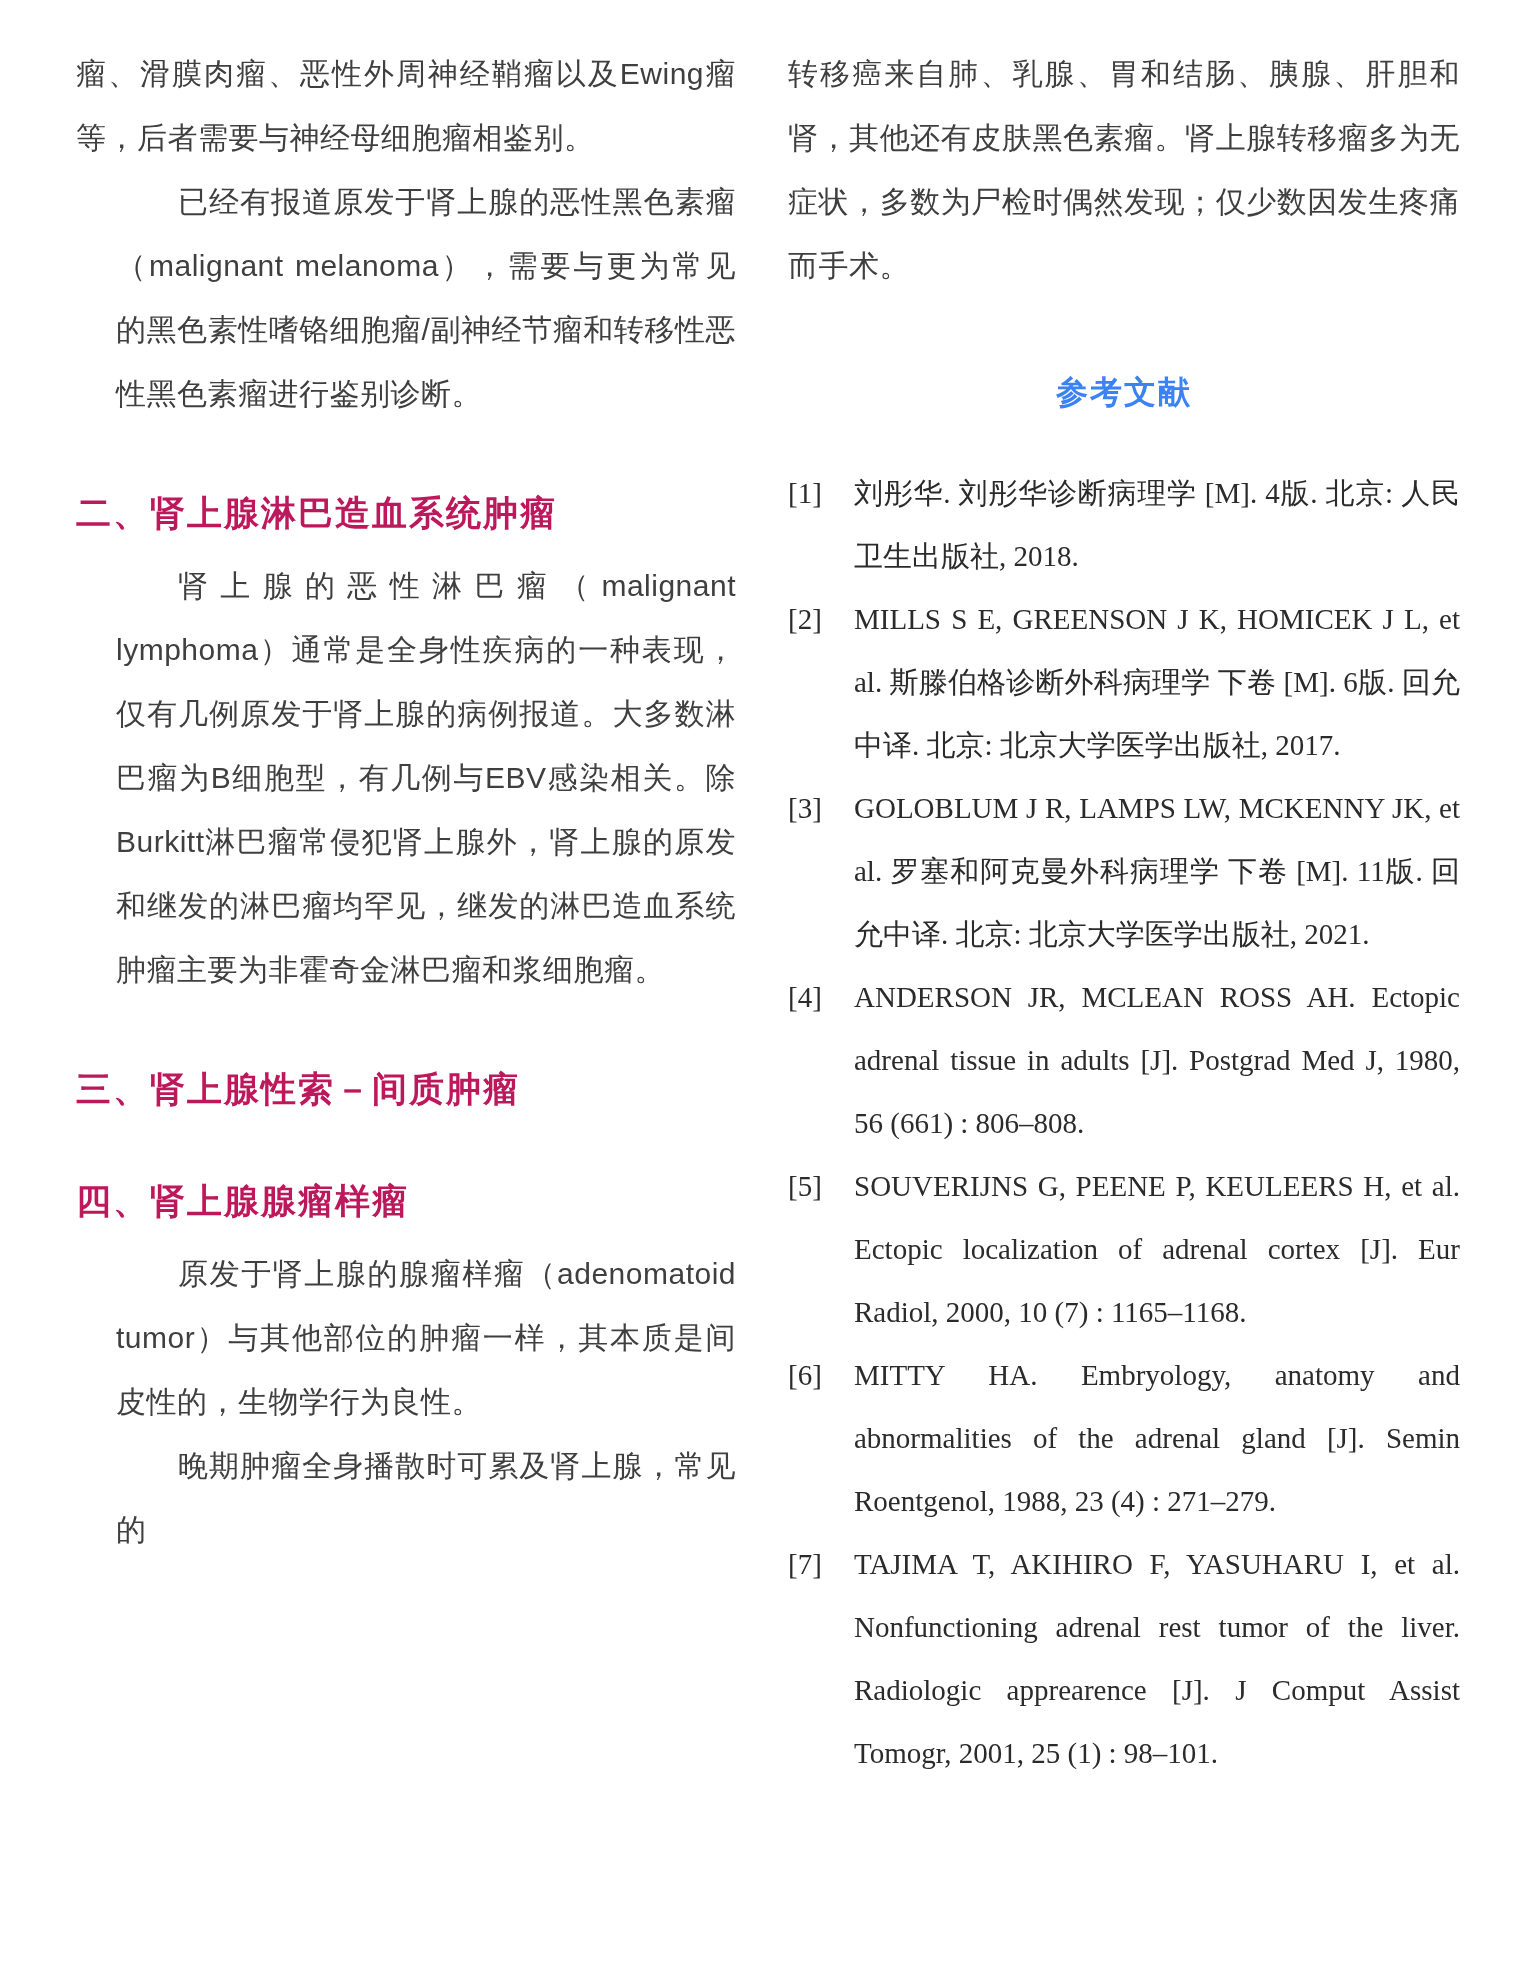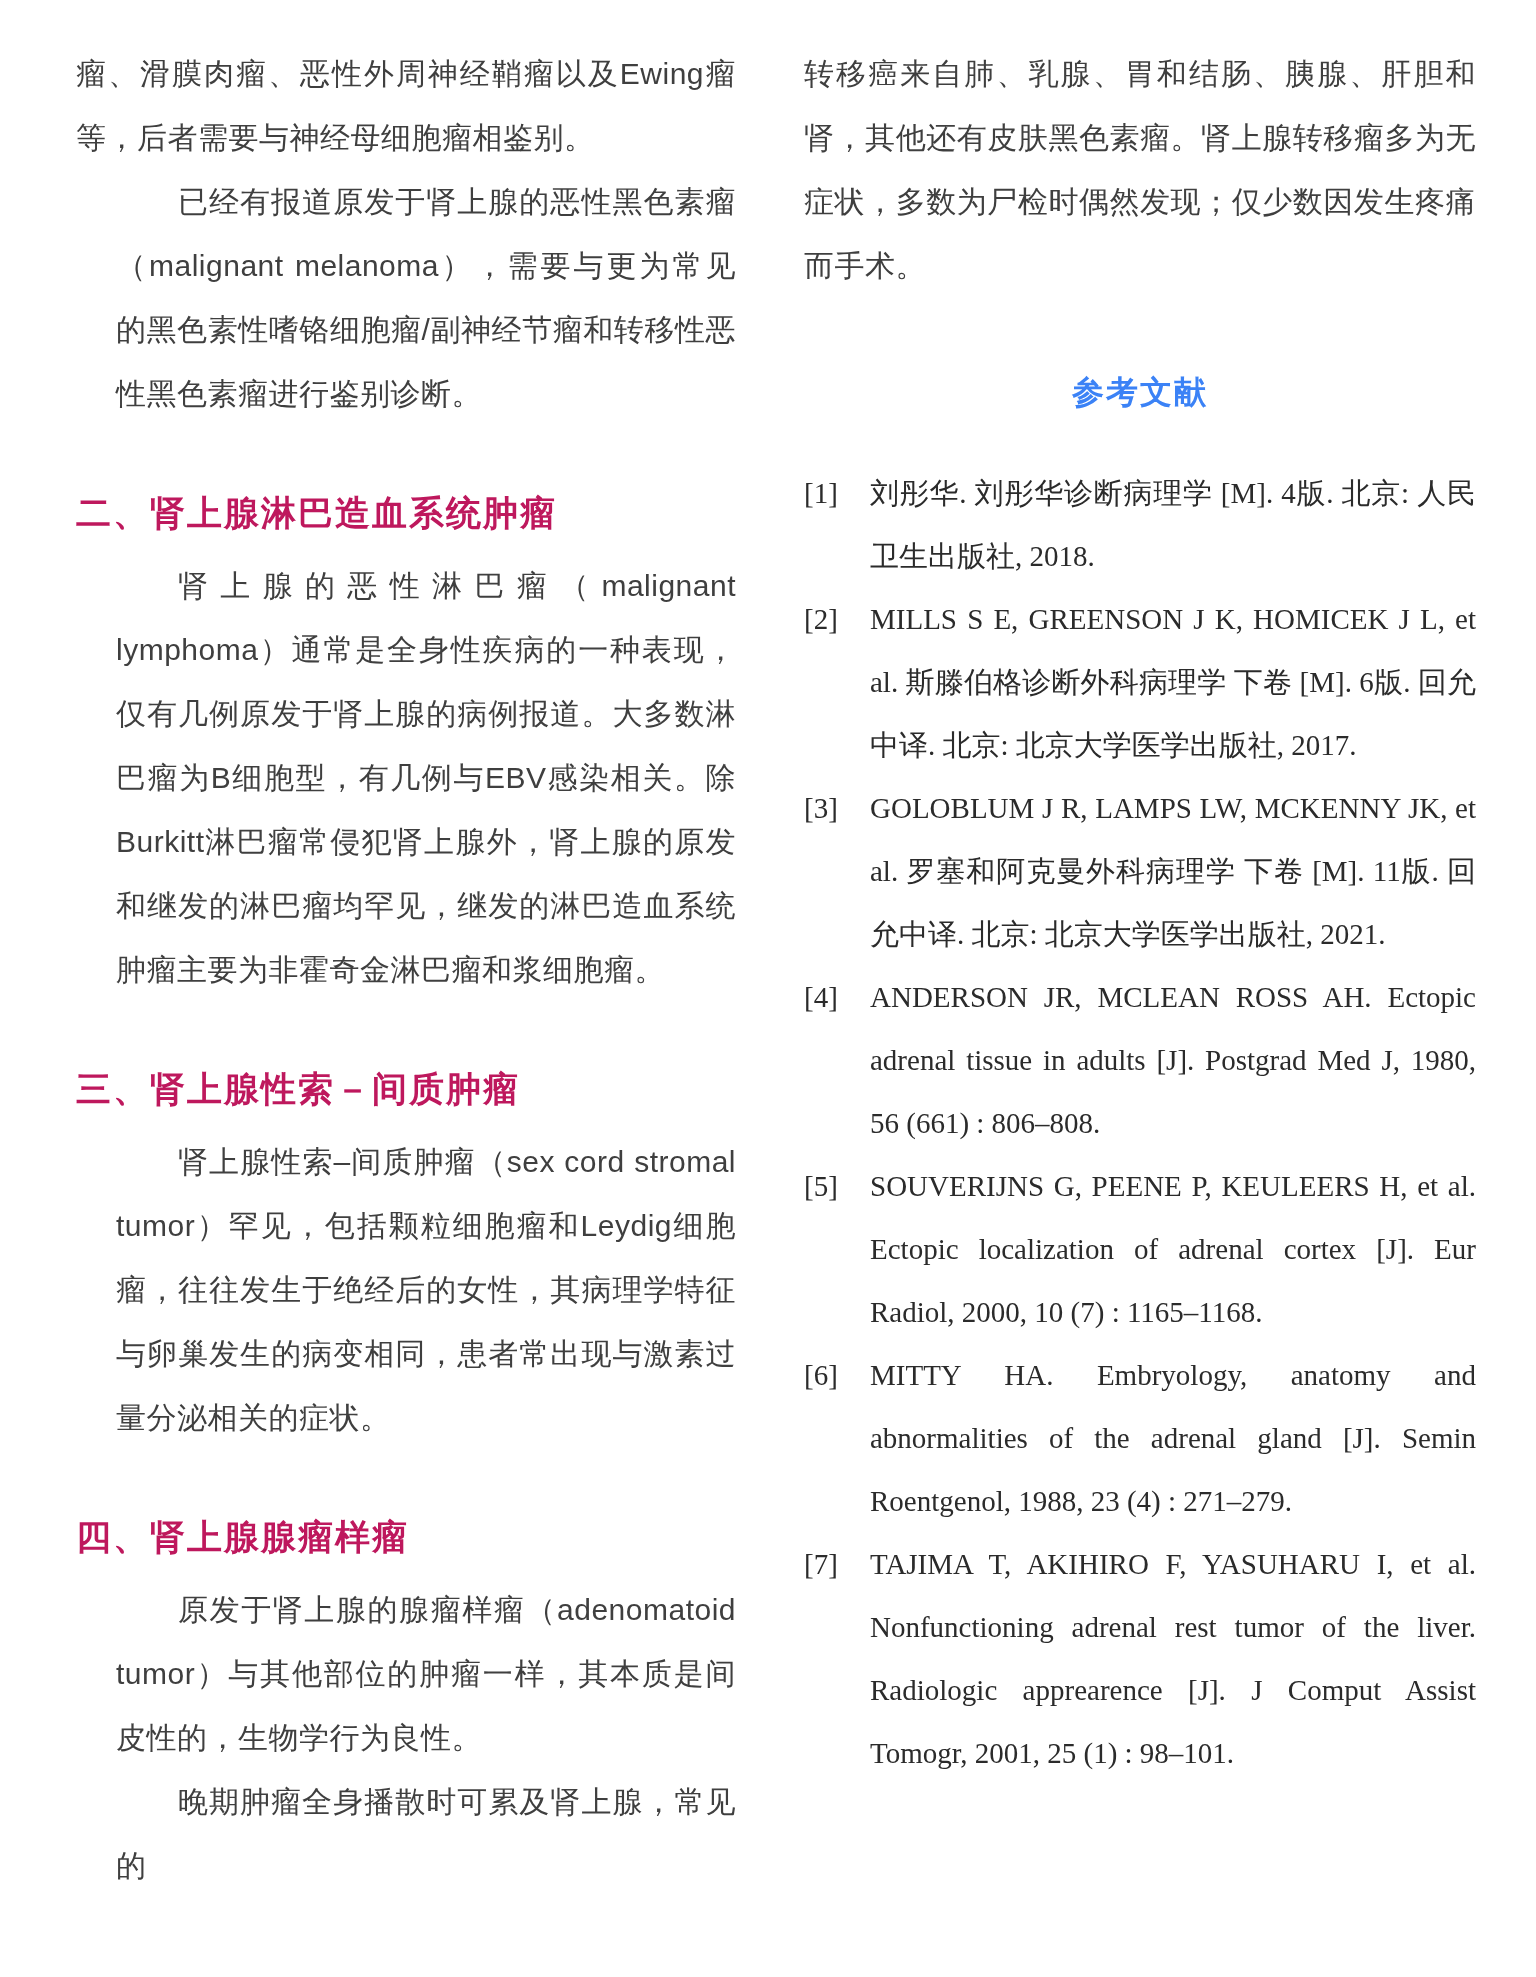--- a/index.html
+++ b/index.html
@@ -7,21 +7,21 @@
     padding: 0;
     background: #ffffff;
   }
   .page {
     position: relative;
     width: 1536px;
     height: 1977px;
     background: #ffffff;
     overflow: hidden;
     box-sizing: border-box;
-    padding: 42px 60px 0 76px;
+    padding: 42px 76px 0 76px;
     font-family: "Liberation Sans", "DejaVu Sans", sans-serif;
   }
   .columns {
     display: flex;
     justify-content: space-between;
     align-items: flex-start;
   }
   .col {
     box-sizing: border-box;
   }
@@ -90,21 +90,20 @@
   <div class="columns">
 
     <div class="col col-left">
       <p class="para">瘤、滑膜肉瘤、恶性外周神经鞘瘤以及Ewing瘤等，后者需要与神经母细胞瘤相鉴别。</p>
       <p class="para indent">已经有报道原发于肾上腺的恶性黑色素瘤（malignant melanoma），需要与更为常见的黑色素性嗜铬细胞瘤/副神经节瘤和转移性恶性黑色素瘤进行鉴别诊断。</p>
 
       <h2 class="section-heading">二、肾上腺淋巴造血系统肿瘤</h2>
       <p class="para indent">肾上腺的恶性淋巴瘤（malignant lymphoma）通常是全身性疾病的一种表现，仅有几例原发于肾上腺的病例报道。大多数淋巴瘤为B细胞型，有几例与EBV感染相关。除Burkitt淋巴瘤常侵犯肾上腺外，肾上腺的原发和继发的淋巴瘤均罕见，继发的淋巴造血系统肿瘤主要为非霍奇金淋巴瘤和浆细胞瘤。</p>
 
       <h2 class="section-heading">三、肾上腺性索－间质肿瘤</h2>
-      <p class="para indent">肾上腺性索–间质肿瘤（sex cord stromal tumor）罕见，包括颗粒细胞瘤和Leydig细胞瘤，往往发生于绝经后的女性，其病理学特征与卵巢发生的病变相同，患者常出现与激素过量分泌相关的症状。</p>
 
       <h2 class="section-heading">四、肾上腺腺瘤样瘤</h2>
       <p class="para indent">原发于肾上腺的腺瘤样瘤（adenomatoid tumor）与其他部位的肿瘤一样，其本质是间皮性的，生物学行为良性。</p>
 
       <p class="para indent">晚期肿瘤全身播散时可累及肾上腺，常见的</p>
     </div>
 
     <div class="col col-right">
       <p class="para">转移癌来自肺、乳腺、胃和结肠、胰腺、肝胆和肾，其他还有皮肤黑色素瘤。肾上腺转移瘤多为无症状，多数为尸检时偶然发现；仅少数因发生疼痛而手术。</p>
 

